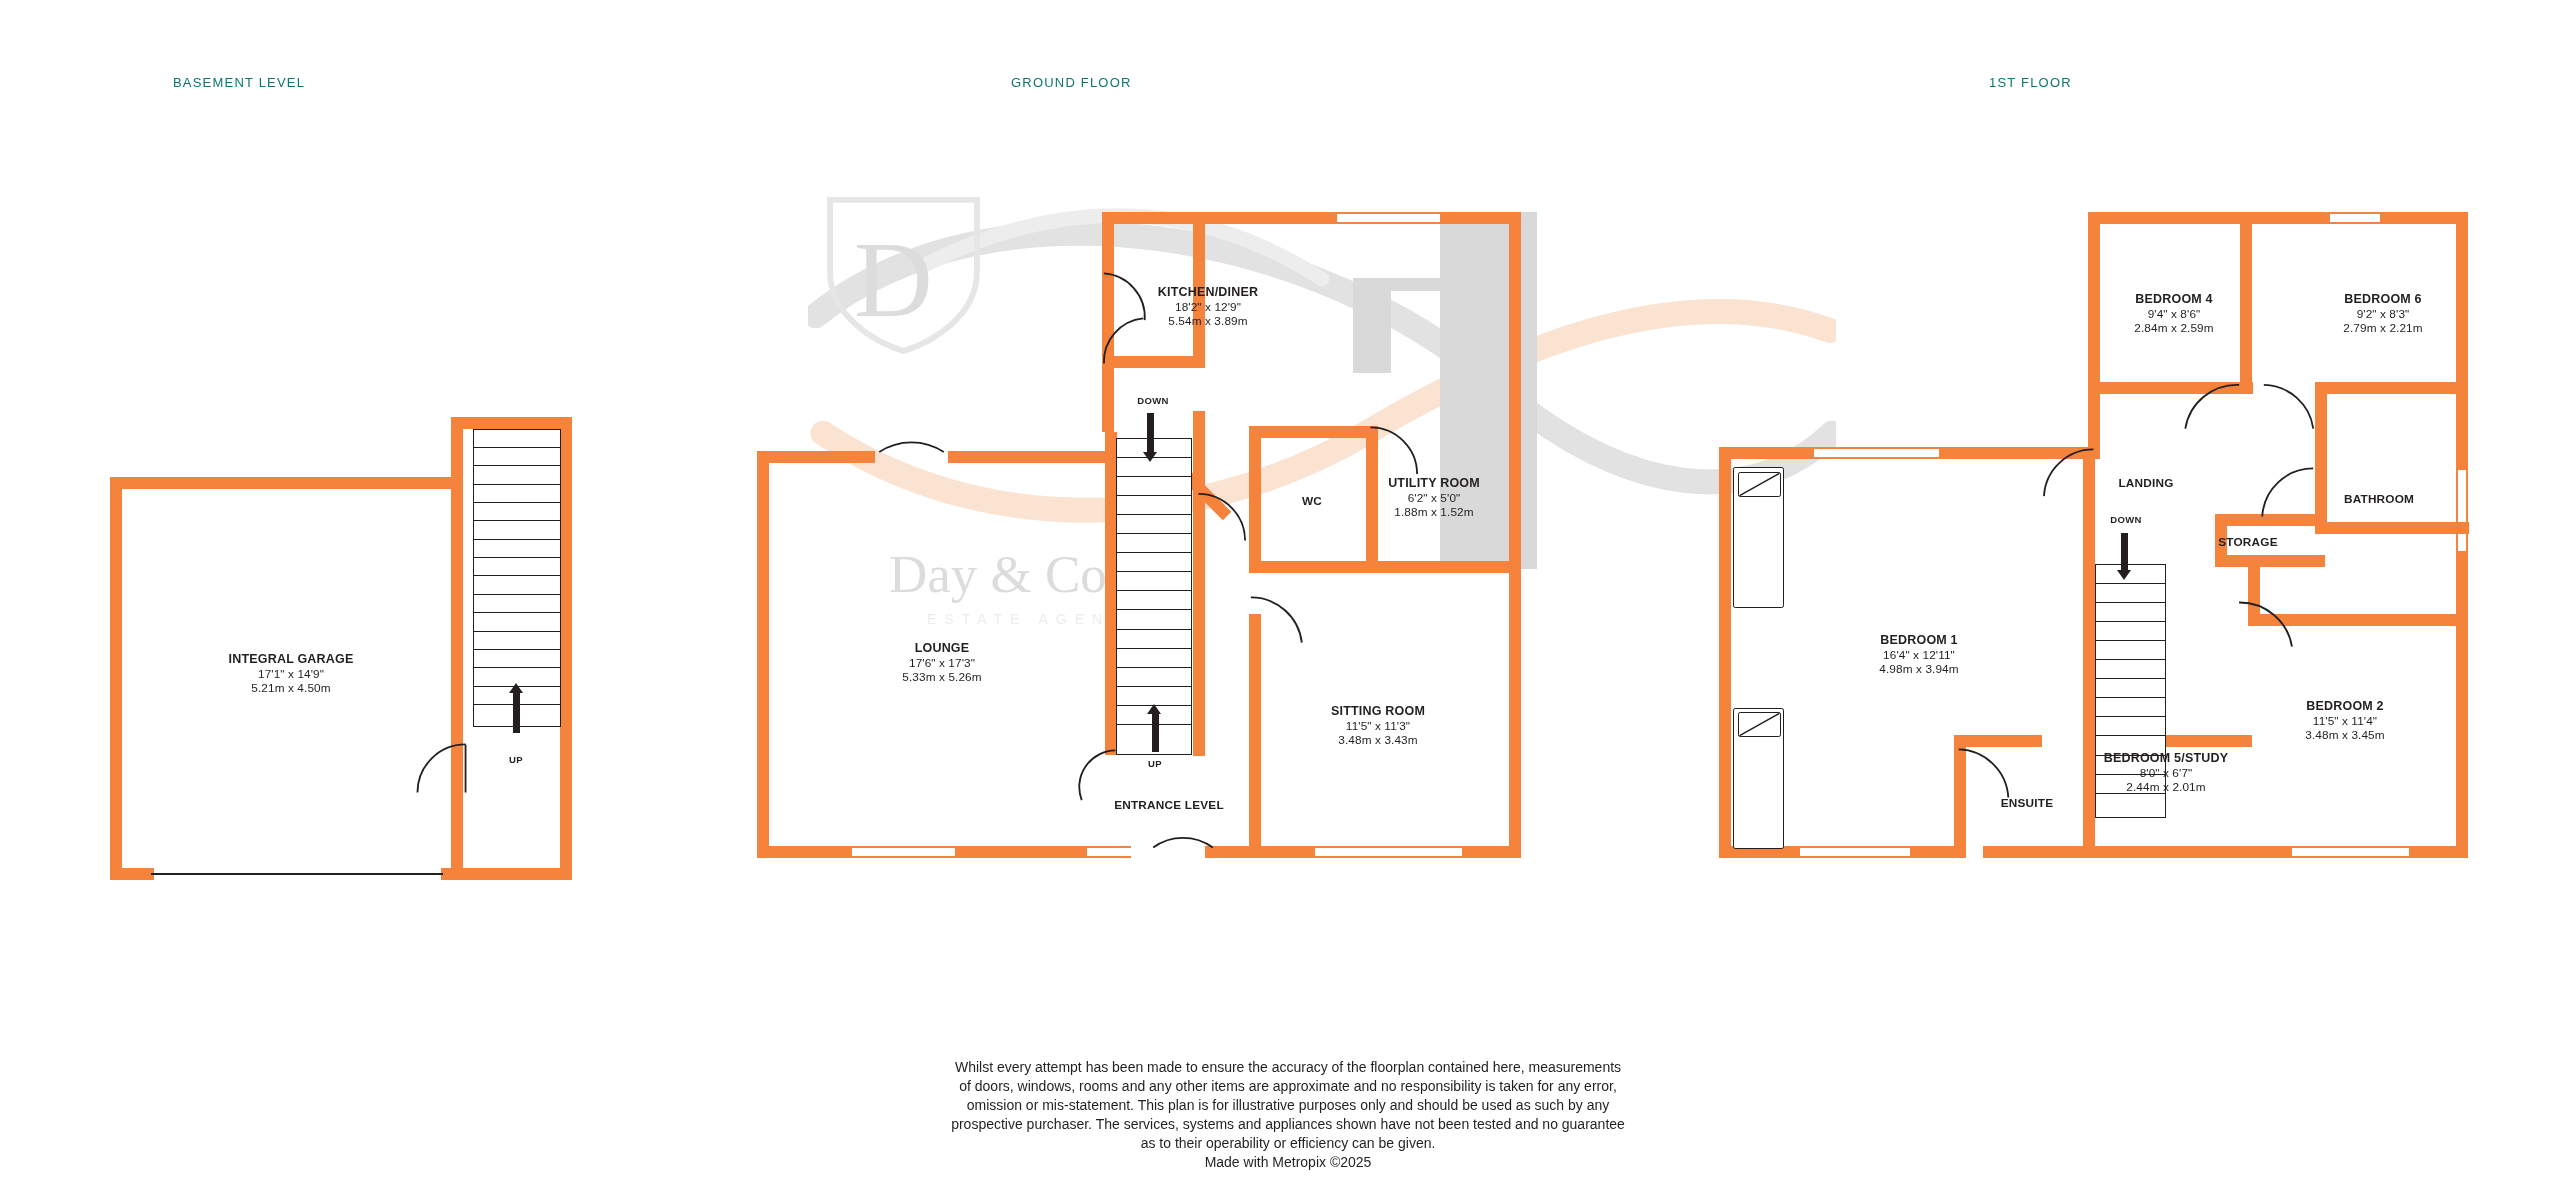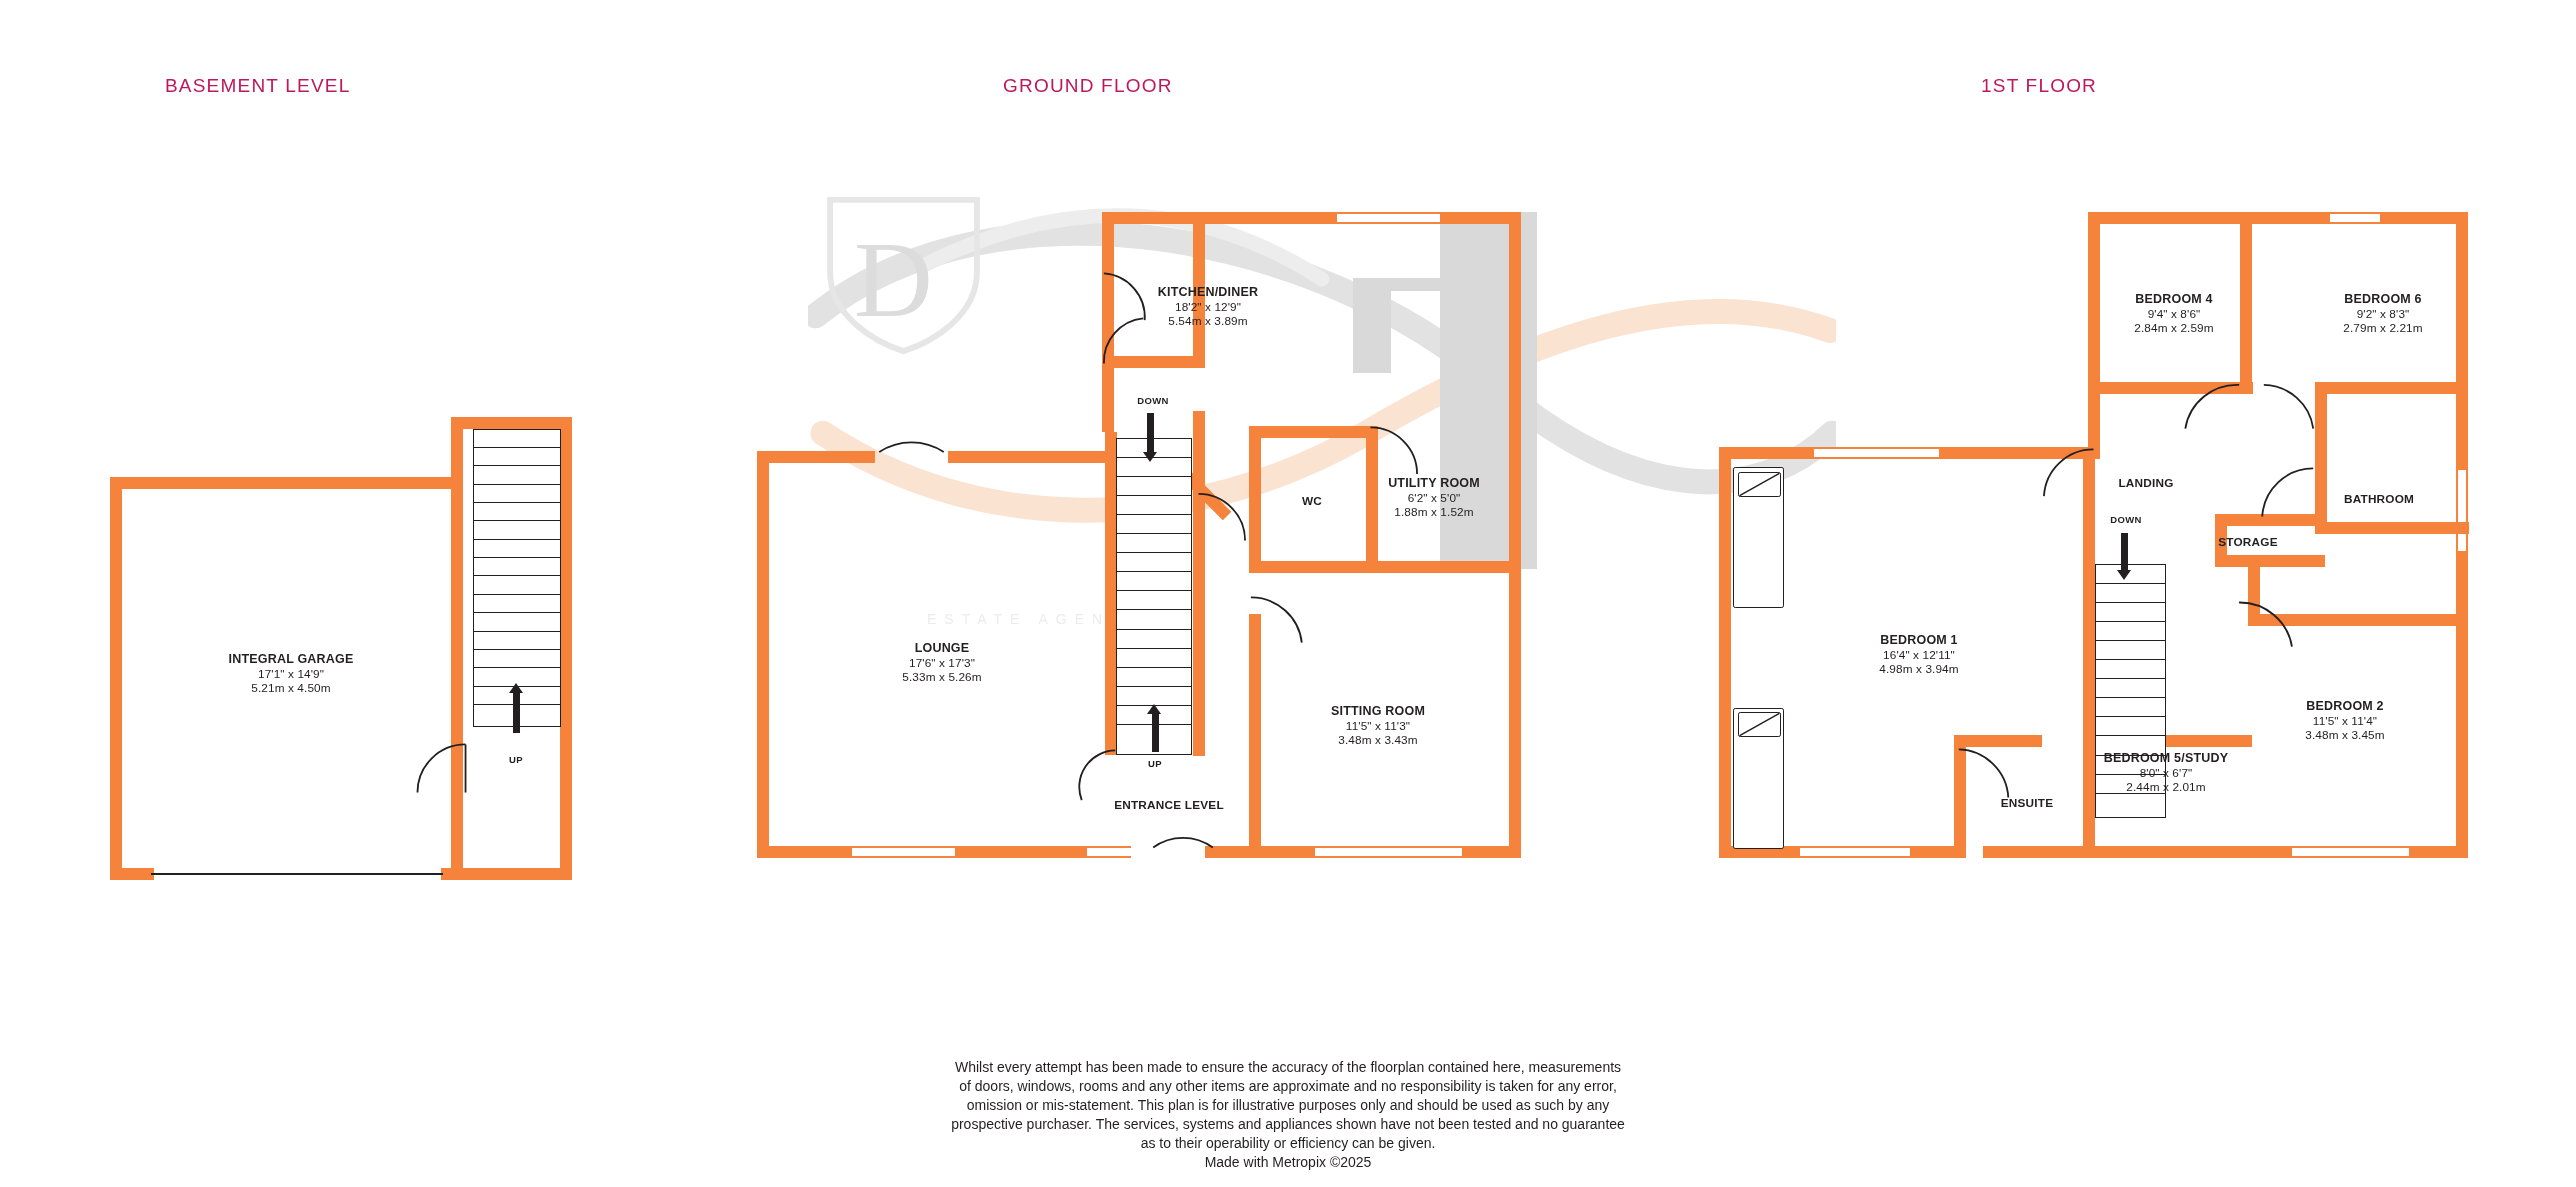--- a/index.html
+++ b/index.html
@@ -16,25 +16,26 @@
     overflow: hidden;
   }
   #plan {
     position: absolute;
     left: 0; top: 0;
     width: 2576px;
     height: 1187px;
   }
   .floor-title {
     position: absolute;
-    font-size: 19px;
+    font-size: 13px;
     letter-spacing: 1.2px;
-    color: #be185d;
+    color: #0f766e;
     font-weight: 400;
     white-space: nowrap;
+    margin-left: 8px;
   }
   .room-label {
     position: absolute;
     text-align: center;
     font-size: 12.5px;
     line-height: 14.7px;
     color: #231f20;
     white-space: nowrap;
     transform: translateX(-50%);
   }
@@ -164,20 +165,21 @@
       <path d="M10,170 C260,-30 700,60 930,260 C1120,425 1290,430 1395,330" stroke="#e2e2e2" stroke-width="34" fill="none" stroke-linecap="round"></path>
       <path d="M20,330 C230,470 520,470 760,330 C980,200 1200,120 1392,190" stroke="#fbe3d2" stroke-width="34" fill="none" stroke-linecap="round"></path>
       <path d="M160,100 C380,-10 560,30 700,120" stroke="#ededed" stroke-width="20" fill="none" stroke-linecap="round"></path>
     </svg>
     
     <svg class="watermark" style="left:0;top:0;" width="191" height="169" viewBox="0 0 260 230" x="0" y="0">
       <path d="M30,12 L230,12 L230,110 C230,170 170,205 130,218 C90,205 30,170 30,110 Z" fill="none" stroke="#e6e6e6" stroke-width="8"></path>
     </svg>
     <div class="wm-text" style="left:46px;top:26.4px;font-size:109px;">D</div>
   </div>
+  <div class="wm-text" style="left:889px;top:544px;font-size:53px;">Day &amp; Co</div>
   <div class="wm-text" style="left:927px;top:611px;font-size:14px;letter-spacing:8px;font-family:'Liberation Sans', sans-serif;color:#ececec;">ESTATE AGENTS</div>
 
   <div class="floor-title" style="left:165px;top:75px;">BASEMENT LEVEL</div>
   <div class="floor-title" style="left:1003px;top:75px;">GROUND FLOOR</div>
   <div class="floor-title" style="left:1981px;top:75px;">1ST FLOOR</div>
 
   <div>
 
     <div class="wall" style="left:110px;top:477px;width:353px;height:11.8px;"></div>
     <div class="wall" style="left:110px;top:477px;width:11.8px;height:403px;"></div>

